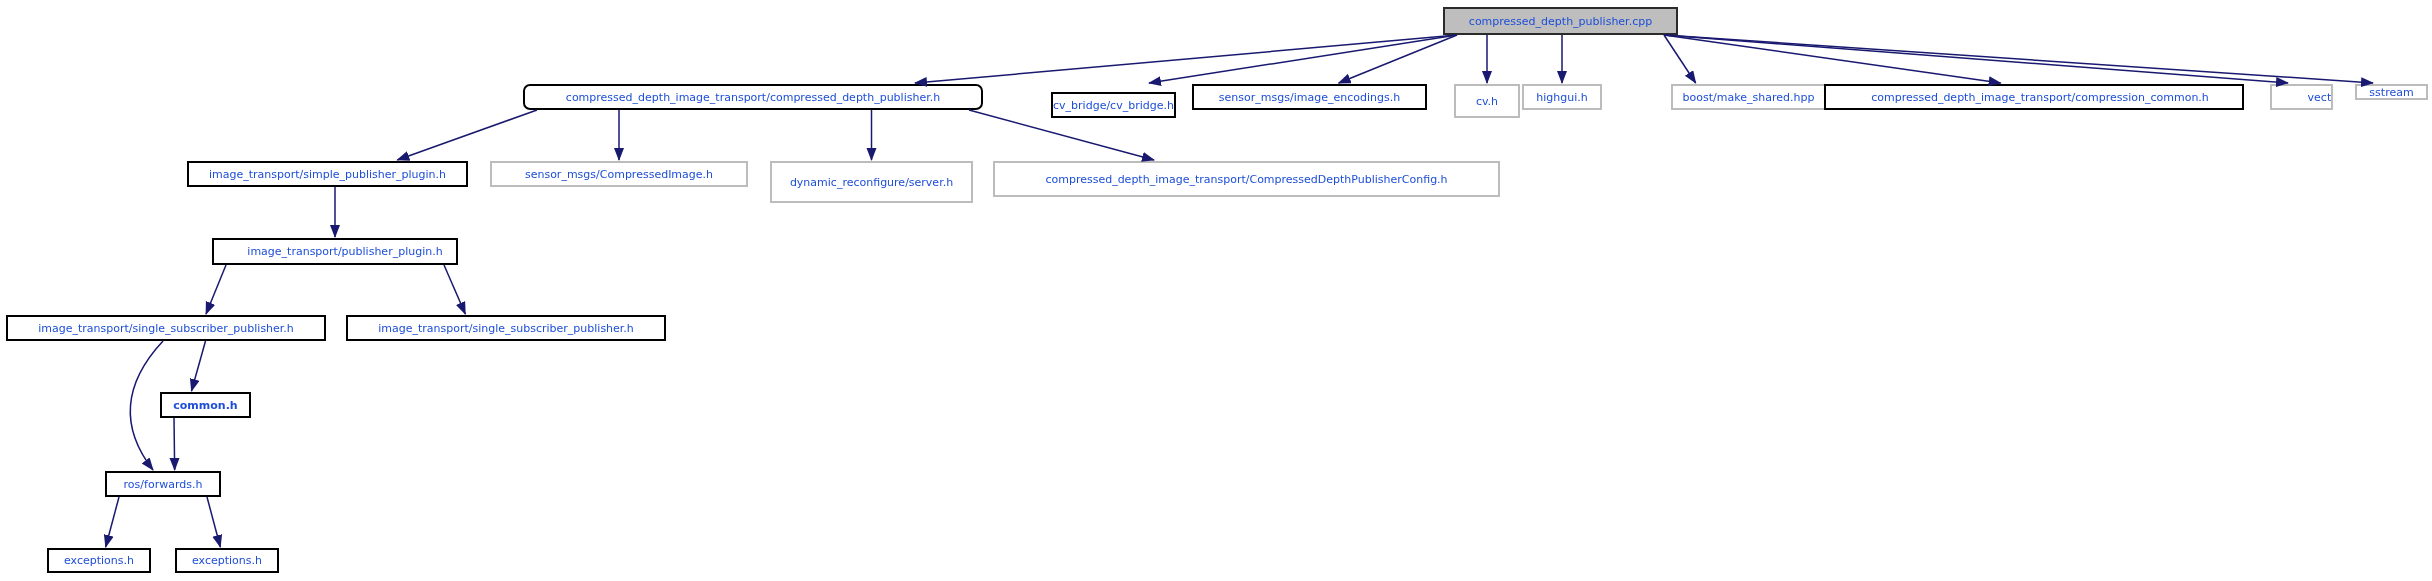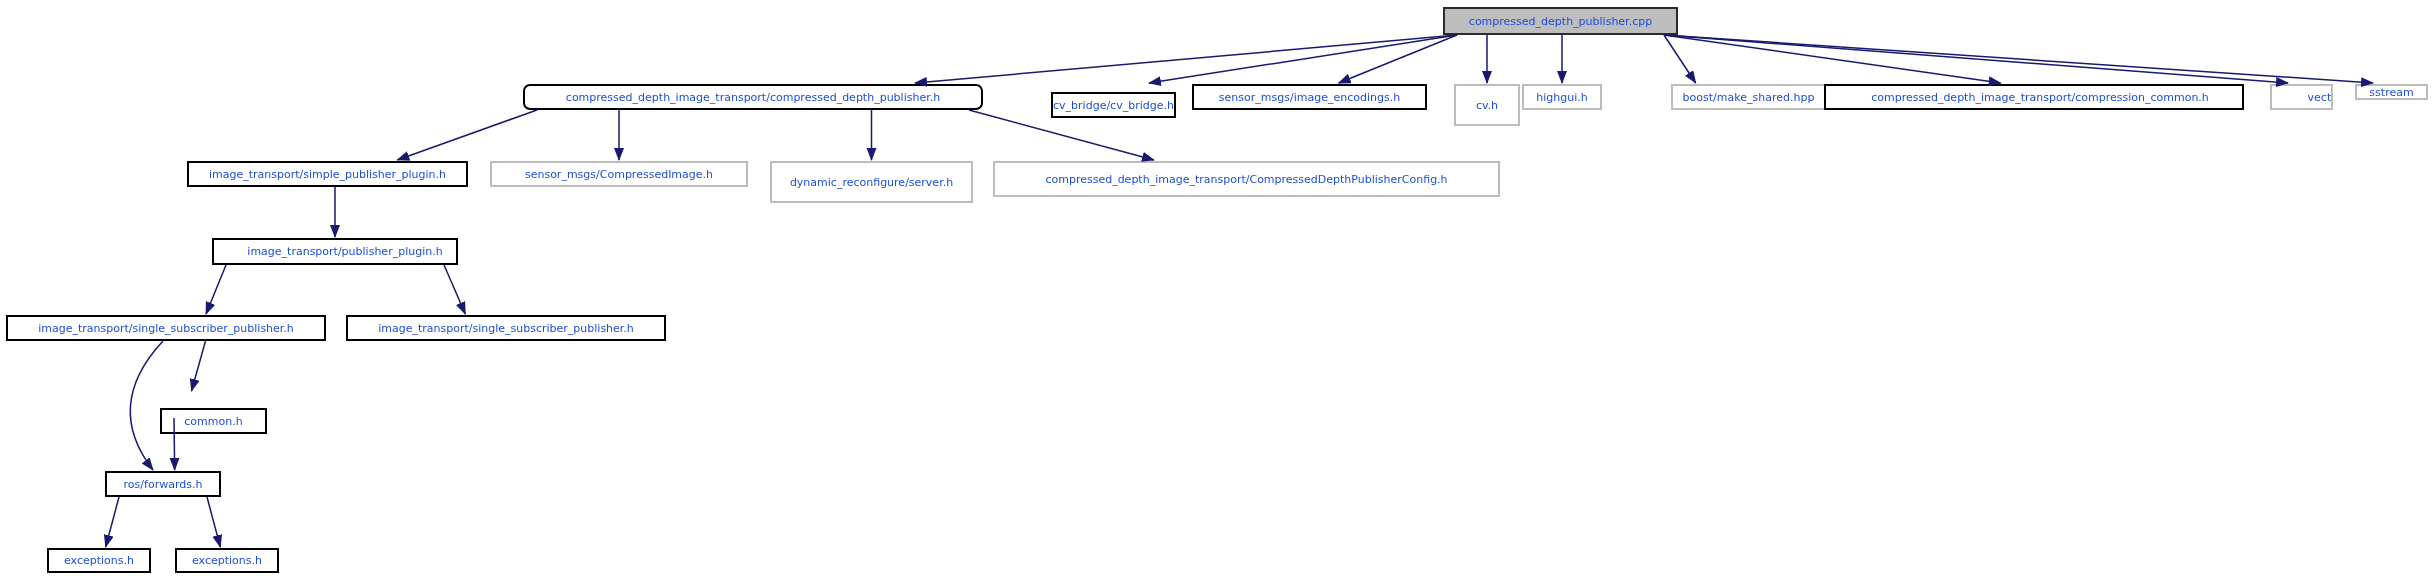--- a/index.html
+++ b/index.html
@@ -38,34 +38,34 @@
   }
 </style>
 </head>
 <body>
 
 <div id="canvas">
     <div class="node main" style="left: 1443px; top: 7px; width: 235px; height: 28px;">compressed_depth_publisher.cpp</div>
     <div class="node internal" style="left: 523px; top: 84px; width: 460px; height: 26px; border-radius: 7px;">compressed_depth_image_transport/compressed_depth_publisher.h</div>
     <div class="node internal" style="left: 1012px; top: 92px; width: 125px; height: 26px; margin-left: 39px;">cv_bridge/cv_bridge.h</div>
     <div class="node internal" style="left: 1192px; top: 84px; width: 235px; height: 26px;">sensor_msgs/image_encodings.h</div>
-    <div class="node external" style="left: 1454px; top: 84px; width: 66px; height: 42px;">cv.h</div>
+    <div class="node external" style="left: 1454px; top: 84px; width: 66px; height: 34px;">cv.h</div>
     <div class="node external" style="left: 1522px; top: 84px; width: 80px; height: 26px;">highgui.h</div>
     <div class="node external" style="left: 1623px; top: 84px; width: 155px; height: 26px; margin-left: 48px;">boost/make_shared.hpp</div>
     <div class="node internal" style="left: 1824px; top: 84px; width: 420px; height: 26px; padding-left: 12px;">compressed_depth_image_transport/compression_common.h</div>
     <div class="node external" style="left: 2270px; top: 84px; width: 63px; height: 26px; padding-left: 47px;">vector</div>
     <div class="node external" style="left: 2355px; top: 84px; width: 73px; height: 16px;">sstream</div>
     <div class="node internal" style="left: 187px; top: 161px; width: 281px; height: 26px;">image_transport/simple_publisher_plugin.h</div>
     <div class="node external" style="left: 490px; top: 161px; width: 258px; height: 26px;">sensor_msgs/CompressedImage.h</div>
     <div class="node external" style="left: 770px; top: 161px; width: 203px; height: 42px;">dynamic_reconfigure/server.h</div>
     <div class="node external" style="left: 993px; top: 161px; width: 507px; height: 36px;">compressed_depth_image_transport/CompressedDepthPublisherConfig.h</div>
     <div class="node internal" style="left: 212px; top: 238px; width: 246px; height: 27px; padding-left: 20px;">image_transport/publisher_plugin.h</div>
     <div class="node internal" style="left: 6px; top: 315px; width: 320px; height: 26px;">image_transport/single_subscriber_publisher.h</div>
     <div class="node internal" style="left: 346px; top: 315px; width: 320px; height: 26px;">image_transport/single_subscriber_publisher.h</div>
-    <div class="node internal" style="left: 160px; top: 408px; width: 107px; height: 26px;">common.h</div>
+    <div class="node internal" style="left: 160px; top: 392px; width: 91px; height: 26px; font-weight: bold;">common.h</div>
     <div class="node internal" style="left: 105px; top: 471px; width: 116px; height: 26px;">ros/forwards.h</div>
     <div class="node internal" style="left: 47px; top: 548px; width: 104px; height: 25px;">exceptions.h</div>
     <div class="node internal" style="left: 175px; top: 548px; width: 104px; height: 25px;">exceptions.h</div>
     <svg id="edges-layer" width="2432" height="581">
       <defs>
         <marker id="arrow" markerUnits="userSpaceOnUse" markerWidth="15" markerHeight="12" refX="12" refY="5" orient="auto">
           <path d="M0,0 L13,5 L0,10 z" fill="#191970"></path>
         </marker>
       </defs>
       <path d="M1457,35 L915,83" fill="none" stroke="#191970" stroke-width="1.5" marker-end="url(#arrow)"></path>

